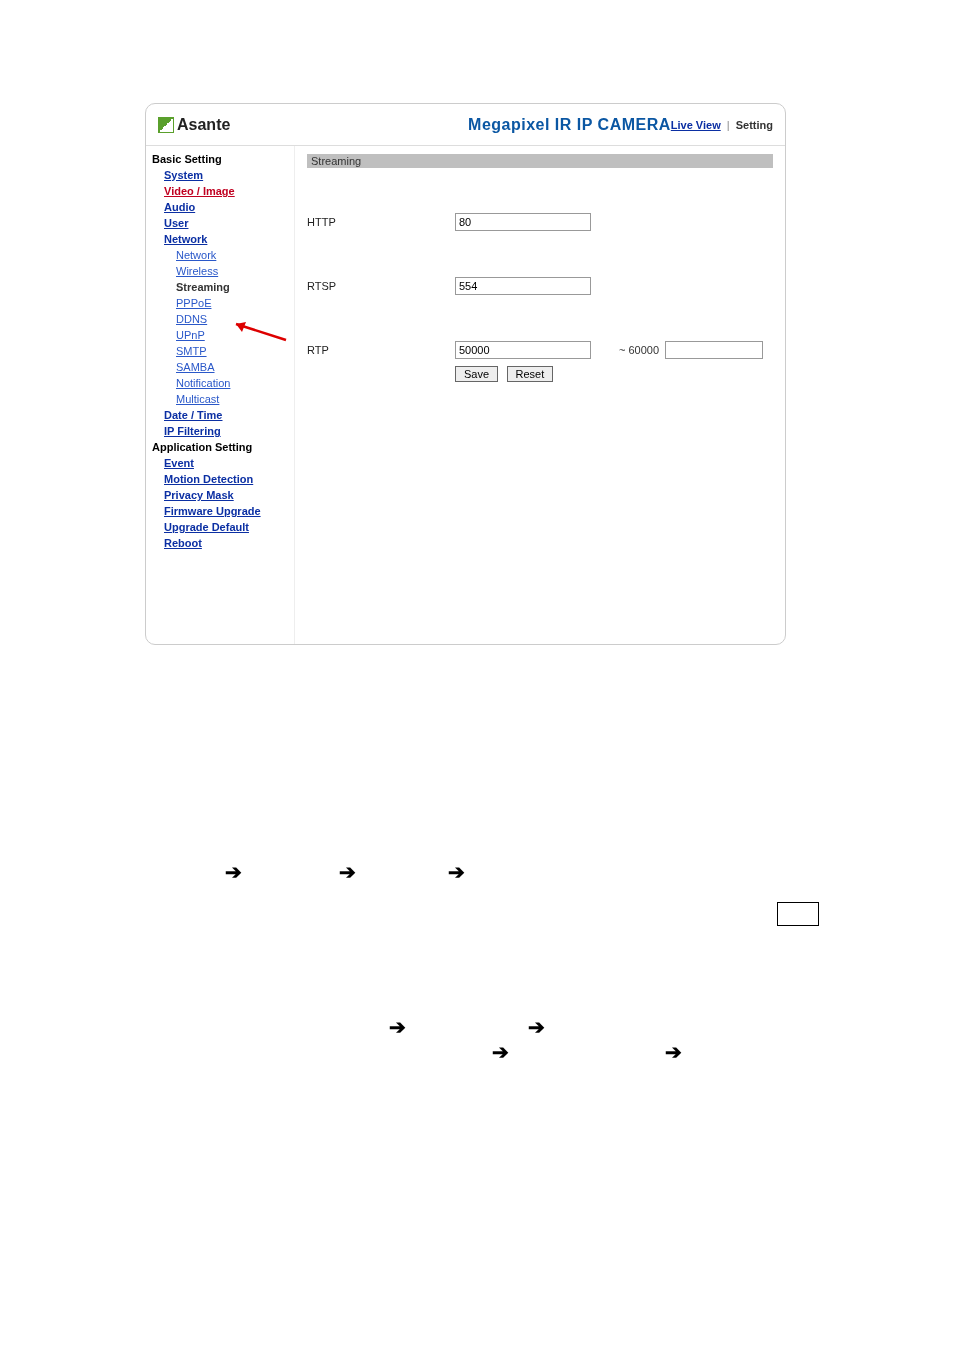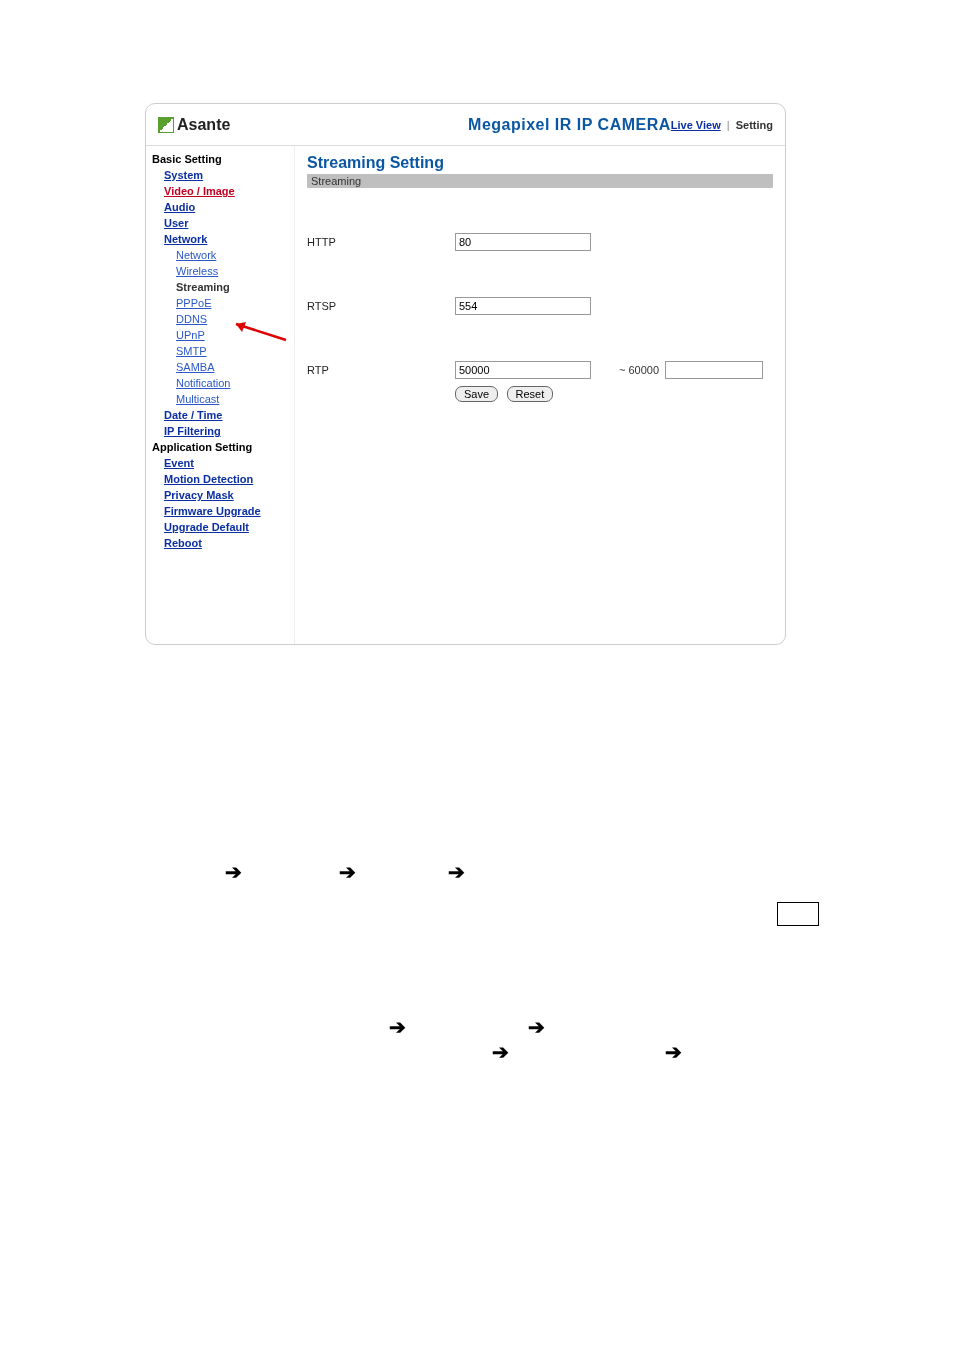--- a/index.html
+++ b/index.html
@@ -156,21 +156,21 @@
   .form-row .fld1 { width: 128px; }
   .form-row .tilde { padding: 0 6px 0 28px; color:#333; font-size:11px; }
   .btn-row {
     padding: 4px 0 0 148px;
   }
   .btn {
     border: 1px solid #666;
     background: #eee;
     font-size: 11px;
     padding: 1px 8px;
-    border-radius: 7px;
+    border-radius: 0;
     cursor: pointer;
     margin-right: 4px;
   }
   .page-num {
     position: absolute;
     right: 135px;
     top: 902px;
     width: 40px;
     height: 22px;
     border: 1px solid #000;
@@ -238,21 +238,20 @@
           <a href="#" class="lvl1">Upgrade Default</a>
           <a href="#" class="lvl1">Reboot</a>
 
           <svg class="arrow-annotation" width="70" height="30">
             <line x1="60" y1="22" x2="10" y2="6" stroke="#d00" stroke-width="2.5"></line>
             <polygon points="10,6 20,4 16,14" fill="#d00"></polygon>
           </svg>
         </div>
 
         <div class="main-panel">
-          <div class="panel-title">Streaming Setting</div>
           <div class="panel-sub">Streaming</div>
 
           <div class="form-row">
             <span class="lbl">HTTP</span>
             <input type="text" class="fld1" value="80" style="">
           </div>
           <div class="form-row">
             <span class="lbl">RTSP</span>
             <input type="text" class="fld1" value="554" style="">
           </div>

